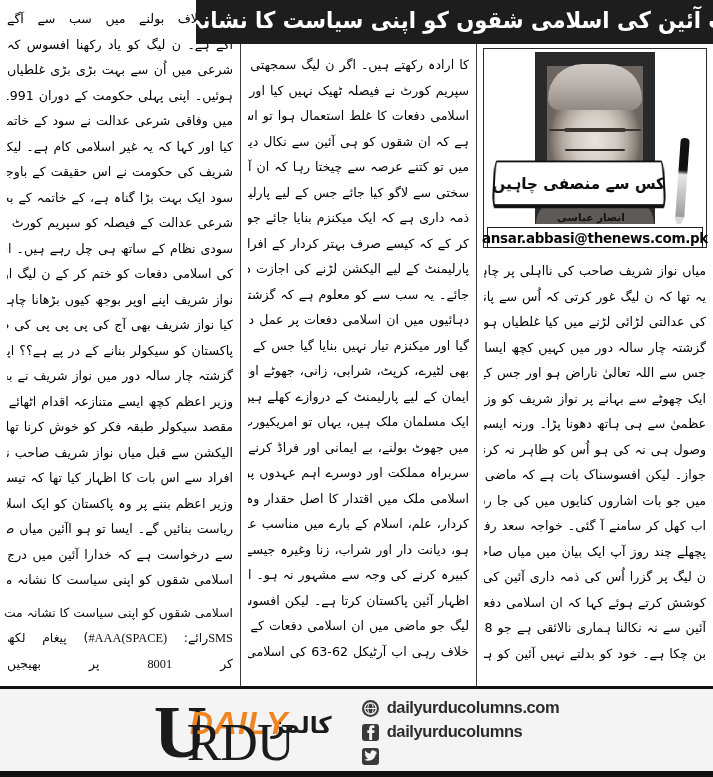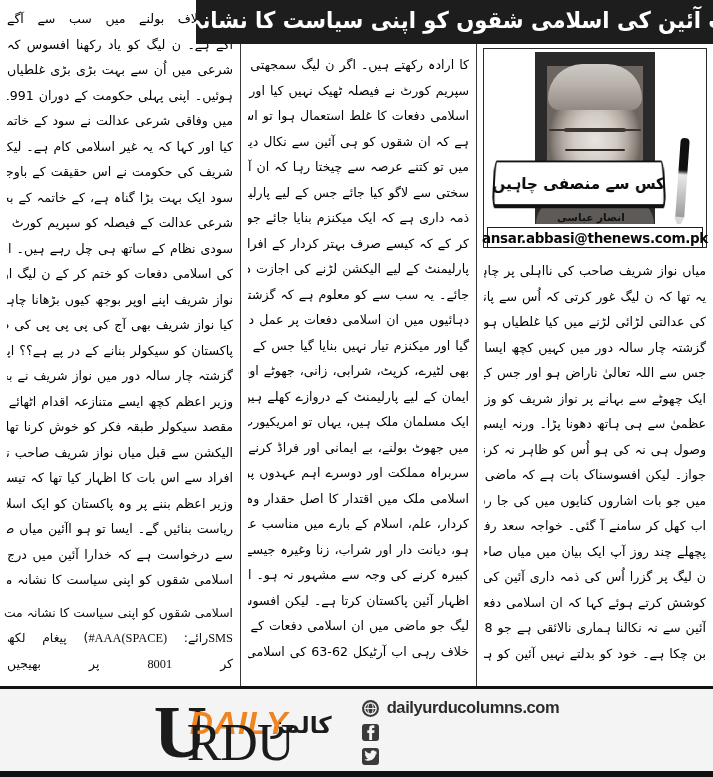--- a/index.html
+++ b/index.html
@@ -495,20 +495,21 @@
           </svg>
         </span>
         <span class="social-text">dailyurducolumns.com</span>
       </div>
       <div class="social-row">
         <span class="social-ico">
           <svg width="11" height="15" viewBox="0 0 10 16" aria-hidden="true">
             <path d="M7.3 3.1h1.8V0.3H6.8C4.7 0.3 3.6 1.6 3.6 3.6v2H1.6v2.8h2V16h3.1V8.4h2.2l0.4-2.8H6.7V4.1c0-0.7 0.2-1 1-1z" fill="#f4f4f4"></path>
           </svg>
         </span>
+        <span class="social-text">dailyurducolumns</span>
       </div>
       <div class="social-row">
         <span class="social-ico">
           <svg width="13" height="12" viewBox="0 0 16 14" aria-hidden="true">
             <path d="M16 1.7c-0.6 0.3-1.2 0.4-1.9 0.5 0.7-0.4 1.2-1 1.4-1.8-0.6 0.4-1.3 0.6-2.1 0.8C12.9 0.5 12.1 0 11.2 0 9.5 0 8.1 1.4 8.1 3.2c0 0.3 0 0.5 0.1 0.7C5.6 3.8 3.1 2.5 1.4 0.6 1.1 1.1 1 1.6 1 2.2c0 1.1 0.5 2.1 1.4 2.7C1.9 4.8 1.4 4.7 1 4.5v0c0 1.6 1.1 2.9 2.5 3.2-0.3 0.1-0.5 0.1-0.8 0.1-0.2 0-0.4 0-0.6-0.1 0.4 1.3 1.6 2.2 3 2.3-1.1 0.9-2.5 1.4-4 1.4-0.3 0-0.5 0-0.8-0.1 1.4 0.9 3.2 1.5 5 1.5 6 0 9.3-5.1 9.3-9.5V5c0.6-0.5 1.1-1 1.5-1.7-0.6 0.3-1.2 0.4-1.8 0.5 0.6-0.4 1.1-1 1.4-1.7z" fill="#f4f4f4"></path>
           </svg>
         </span>
       </div>
     </div>
 

